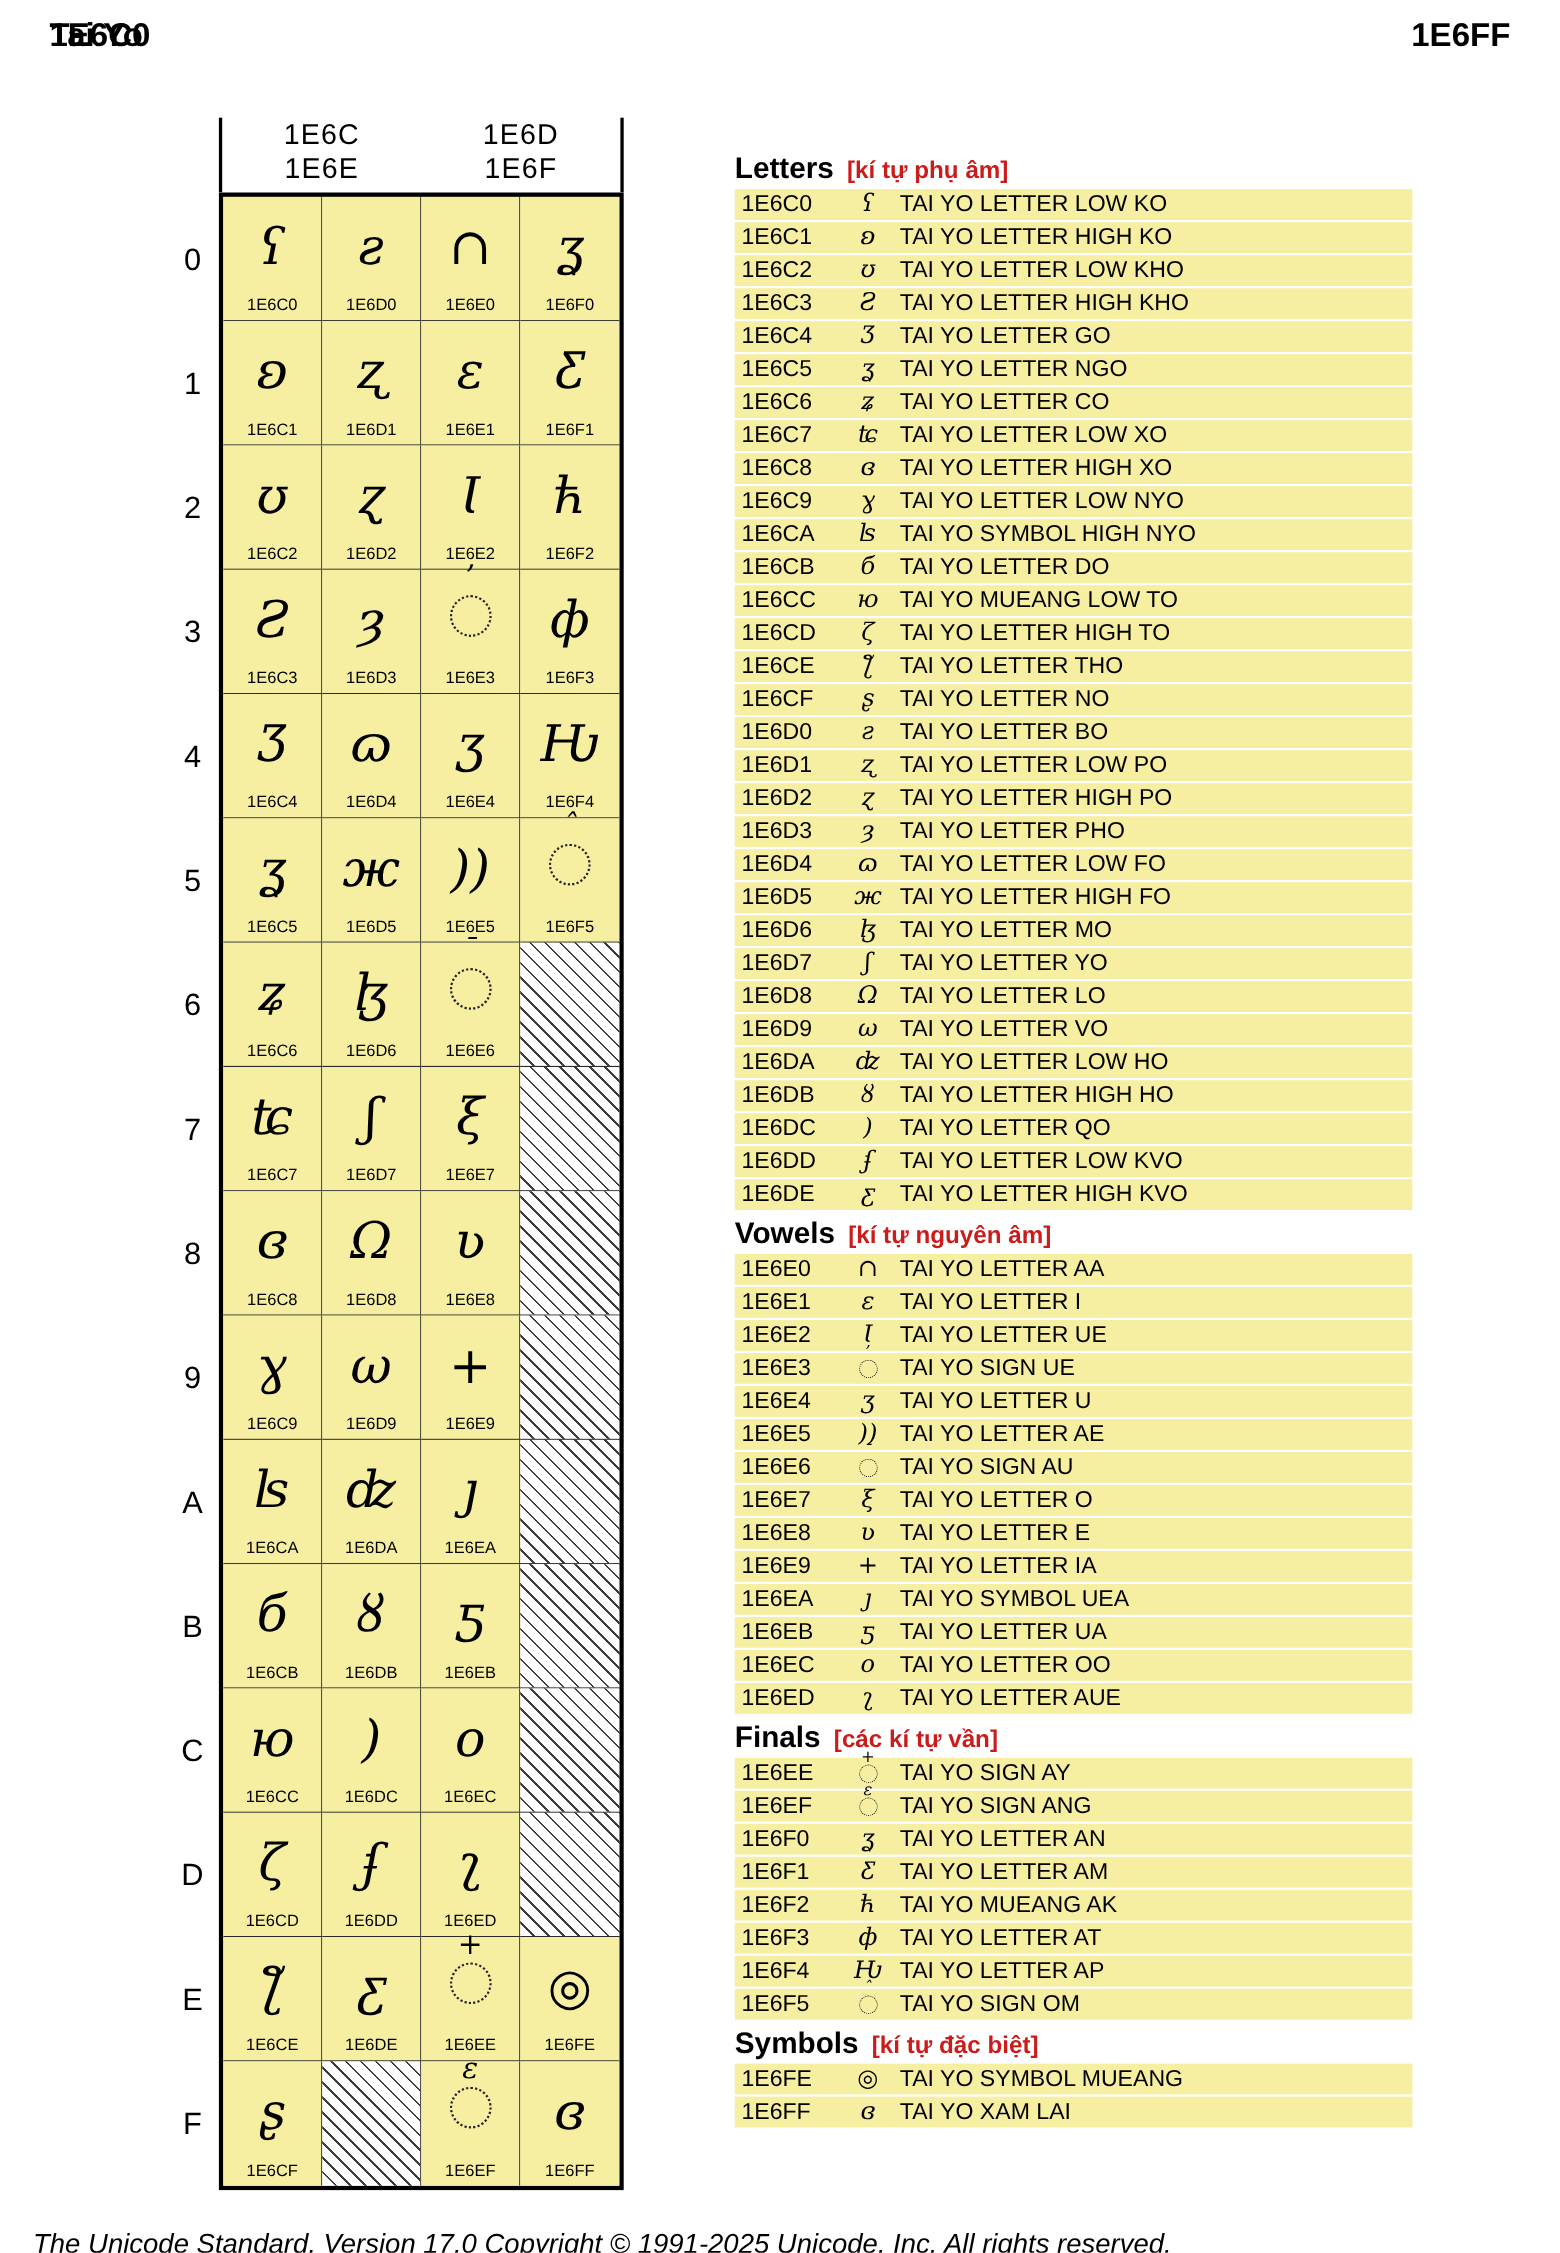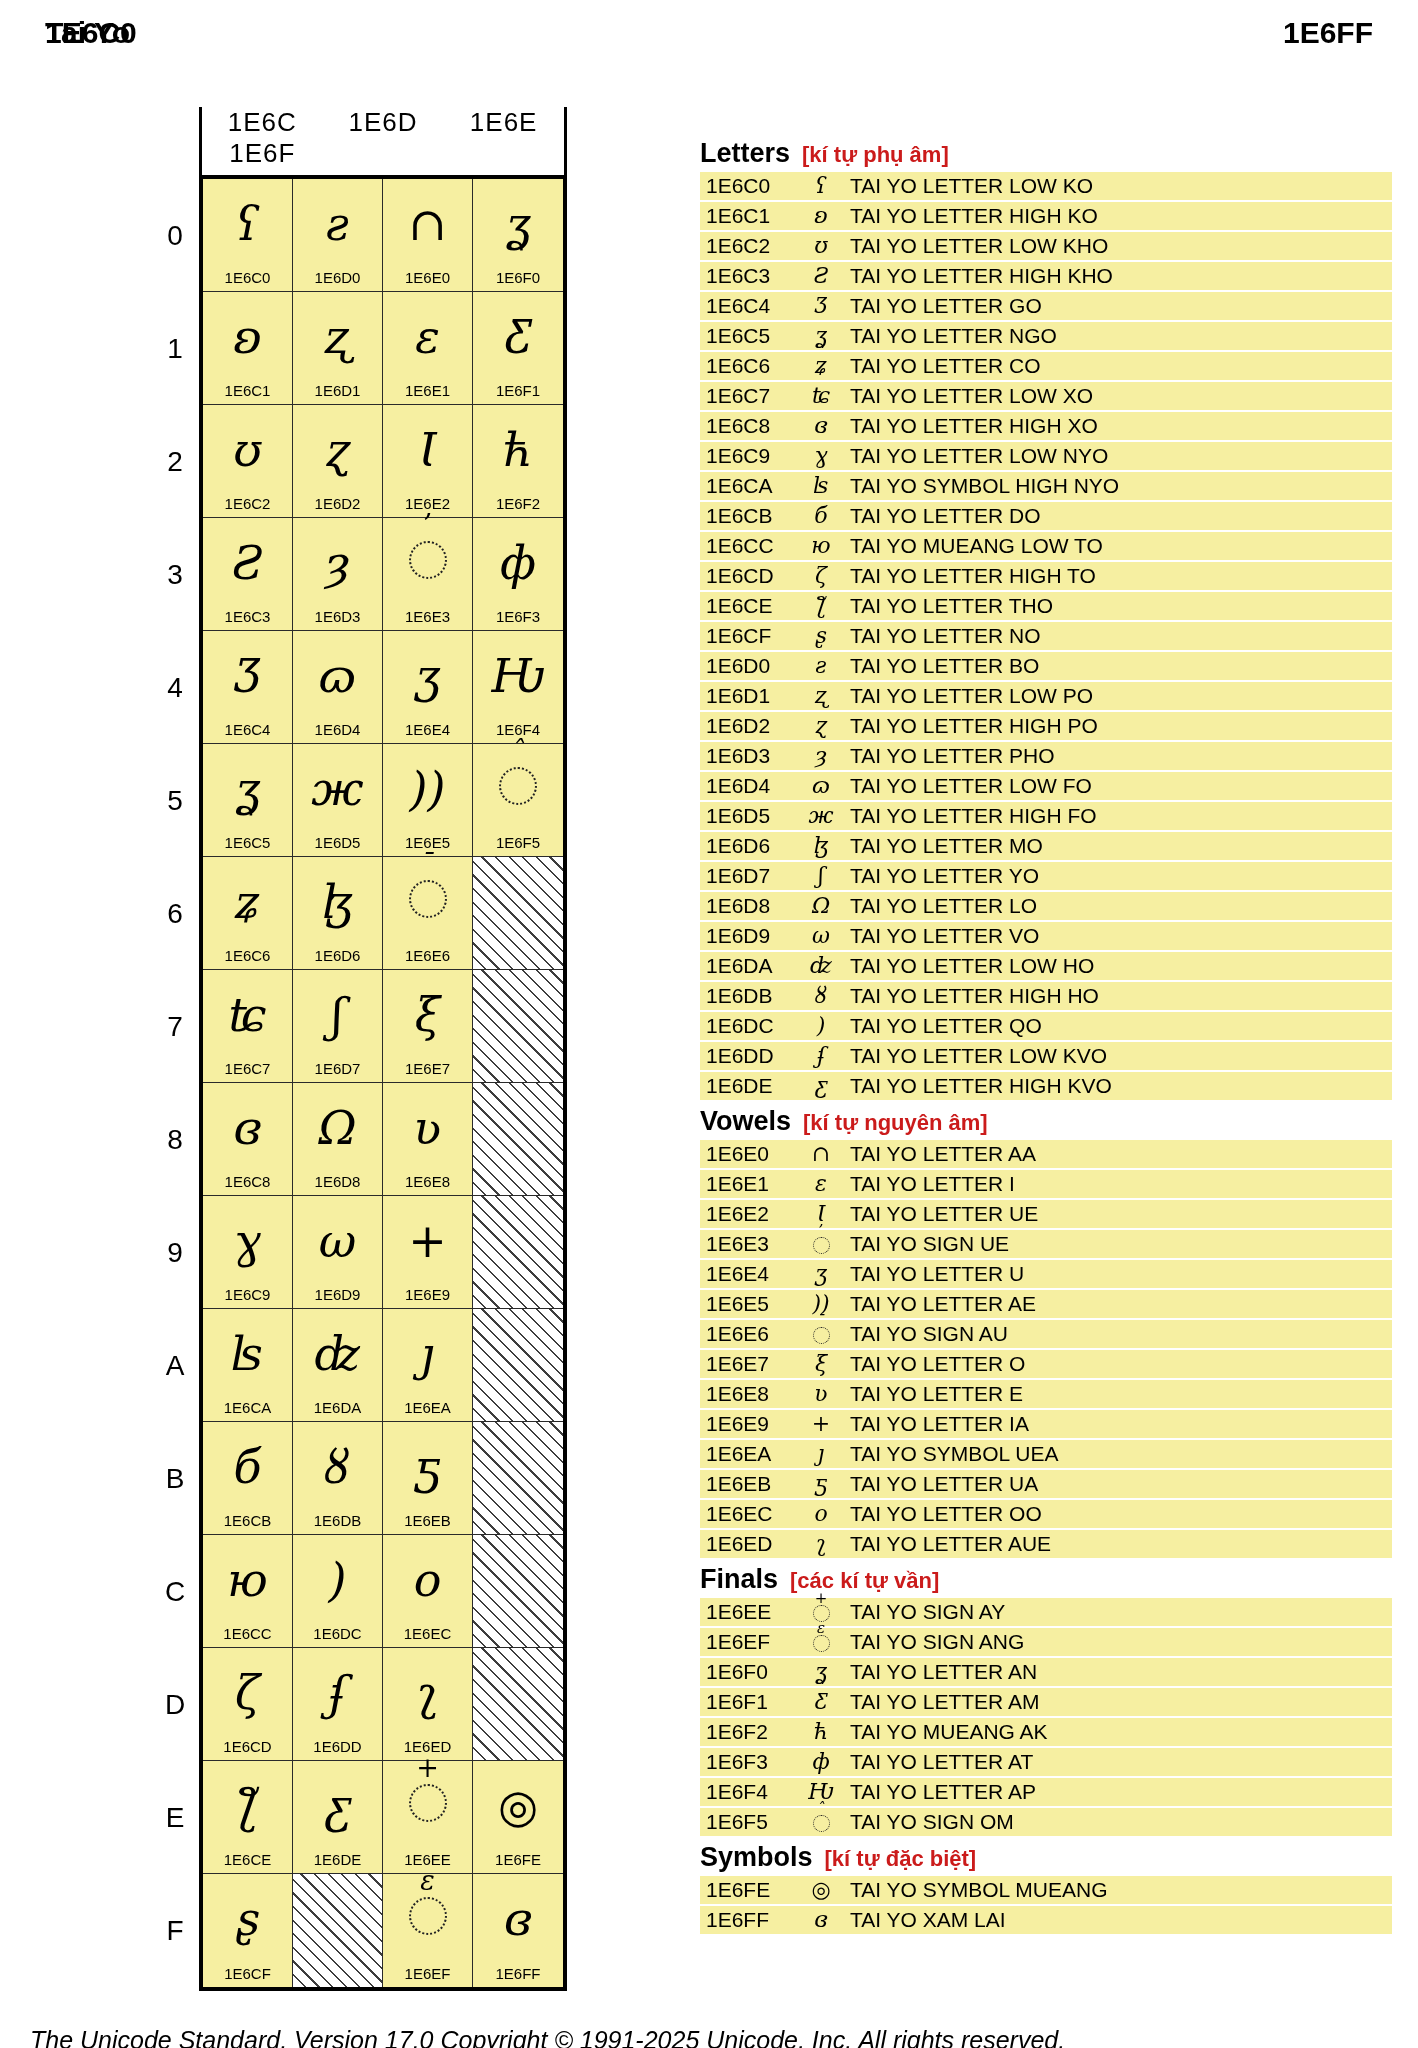--- a/index.html
+++ b/index.html
@@ -17,21 +17,21 @@
   .pg-header{position:absolute;top:16px;left:45px;right:45px;height:36px;}
   .pg-header .h-left{position:absolute;left:0;top:0;font-size:30px;font-weight:bold;}
   .pg-header .h-title{position:absolute;left:0;right:0;top:0;text-align:left;font-size:30px;font-weight:bold;}
   .pg-header .h-right{position:absolute;right:0;top:0;font-size:30px;font-weight:bold;}
 
   
   .chart{position:absolute;left:151px;top:107px;}
   .chart-header{
     margin-left:48px;width:368px;height:68px;box-sizing:border-box;
     border-left:3px solid #000;border-right:3px solid #000;
-    display:grid;grid-template-columns:repeat(3,1fr);
+    display:grid;grid-template-columns:repeat(2,1fr);
     align-items:end;justify-items:center;padding-bottom:6px;
     font-size:26px;letter-spacing:1px;
   }
   .chart-body{display:flex;}
   .row-labels{width:48px;display:flex;flex-direction:column;padding-top:4px;}
   .row-labels .rlab{height:113px;display:flex;align-items:center;justify-content:center;font-size:28px;}
   .grid{
     border:4px solid #000;
     display:grid;grid-template-columns:repeat(4,90px);grid-auto-rows:113px;
     background:#fff;
@@ -55,21 +55,21 @@
   }
   
   .sign{position:relative;display:inline-block;}
   .sign .dc{display:block;border:2.5px dotted #222;border-radius:50%;}
   .sign .mk{position:absolute;left:50%;transform:translateX(-50%);
     font-family:"DejaVu Serif",serif;font-style:italic;line-height:1;}
   .cell .sign .dc{width:34px;height:34px;}
   .cell .sign .mk{top:-30px;font-size:27px;}
 
   
-  .lists{position:absolute;left:700px;top:140px;width:692px;}
+  .lists{position:absolute;left:668px;top:140px;width:616px;}
   .sec-head{margin:8px 0 4px 0;line-height:26px;font-size:27px;font-weight:bold;}
   .lists section:first-child .sec-head{margin-top:0;}
   .sec-head .sub{color:var(--red,#cb1b1b);font-size:22px;font-weight:bold;margin-left:12px;}
   .crow{
     height:28px;margin-bottom:2px;background:var(--yellow,#f6efa1);
     display:flex;align-items:center;font-size:21px;
   }
   .crow .ccode{width:86px;padding-left:6px;flex:none;}
   .crow .cglyph{width:58px;flex:none;text-align:center;
     font-family:"DejaVu Serif",serif;font-style:italic;font-size:22px;line-height:1;}

